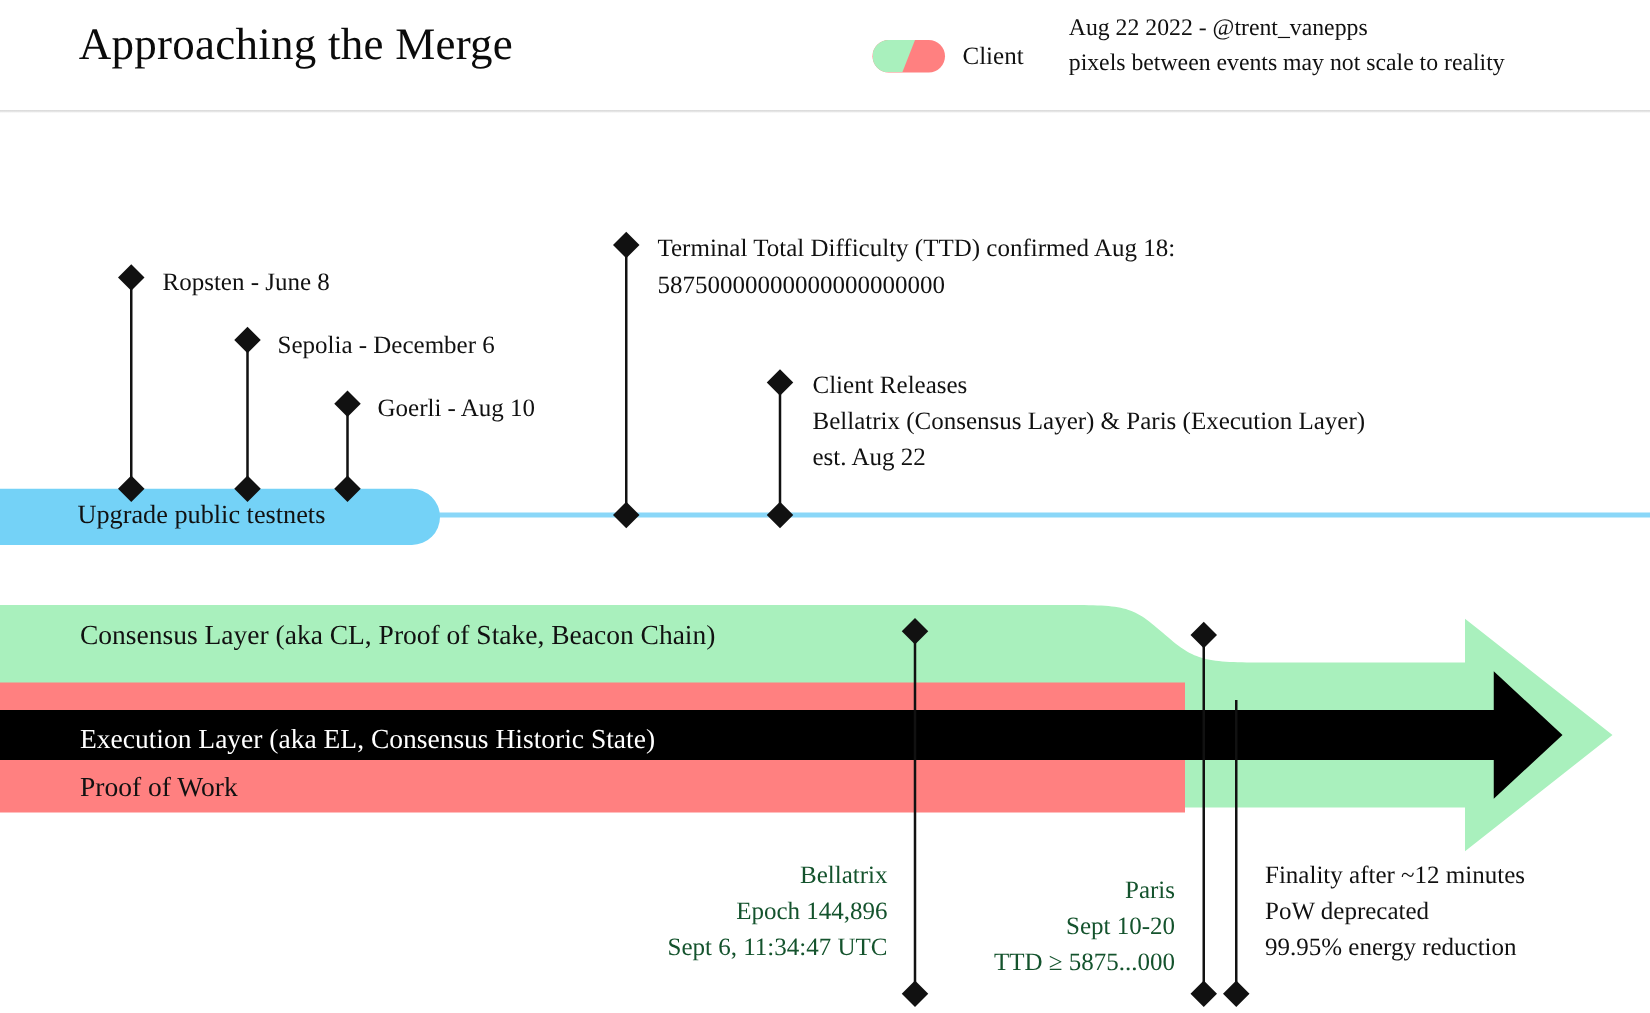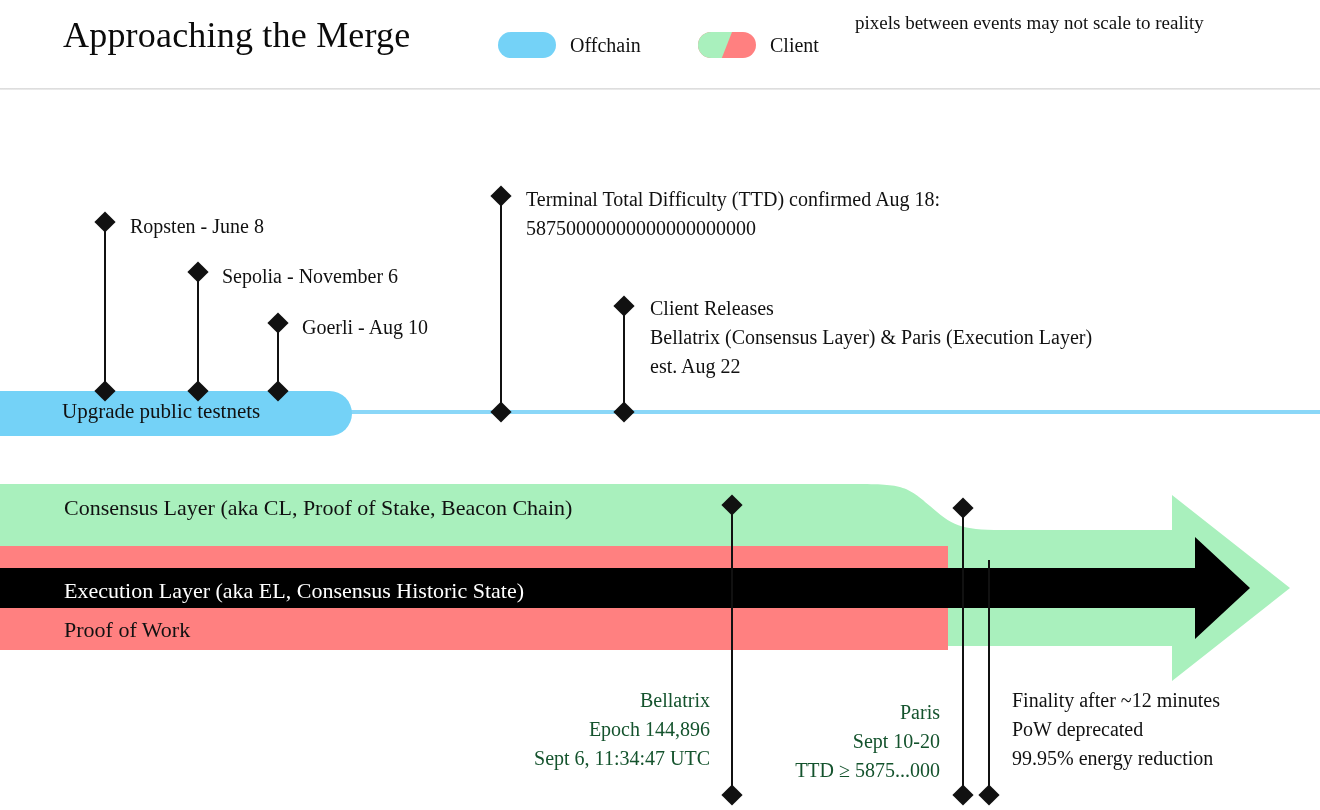--- a/index.html
+++ b/index.html
@@ -63,33 +63,30 @@
   .anno-l div{white-space:nowrap;}
 </style>
 </head>
 <body>
 
 <div id="stage">
 
   <div id="header">
     <div id="title">Approaching the Merge</div>
 
-    <div id="legend-offchain" class="legend-item">
-      <span class="pill blue"></span>
-      <span class="legend-label">Offchain</span>
-    </div>
 
     <div id="legend-onchain" class="legend-item">
       <span class="pill split">
         <span class="half"></span>
       </span>
       <span class="legend-label">Client</span>
     </div>
 
     <div id="byline">
+      <div>Aug 22 2022 - @trent_vanepps</div>
       <div>pixels between events may not scale to reality</div>
     </div>
     <div id="header-rule"></div>
   </div>
 
   <svg id="bands" viewBox="0 0 1320 810">
 
     <path fill="#a9f0bd" d="M0,484
              L845,484
              C900,484 905,484 930,506
@@ -133,21 +130,21 @@
   <div class="dia" style="left:105px;top:222px;"></div>
   <div class="dia" style="left:105px;top:391px;"></div>
   <div class="anno-l" style="left:130px;top:212px;">
     <div>Ropsten - June 8</div>
   </div>
 
   <div class="marker" style="left:197px;top:271px;height:120px;"></div>
   <div class="dia" style="left:198px;top:272px;"></div>
   <div class="dia" style="left:198px;top:391px;"></div>
   <div class="anno-l" style="left:222px;top:262px;">
-    <div>Sepolia - November 6</div>
+    <div>Sepolia - December 6</div>
   </div>
 
   <div class="marker" style="left:277px;top:322px;height:69px;"></div>
   <div class="dia" style="left:278px;top:323px;"></div>
   <div class="dia" style="left:278px;top:391px;"></div>
   <div class="anno-l" style="left:302px;top:313px;">
     <div>Goerli - Aug 10</div>
   </div>
 
   <div class="marker" style="left:500px;top:196px;height:216px;"></div>

